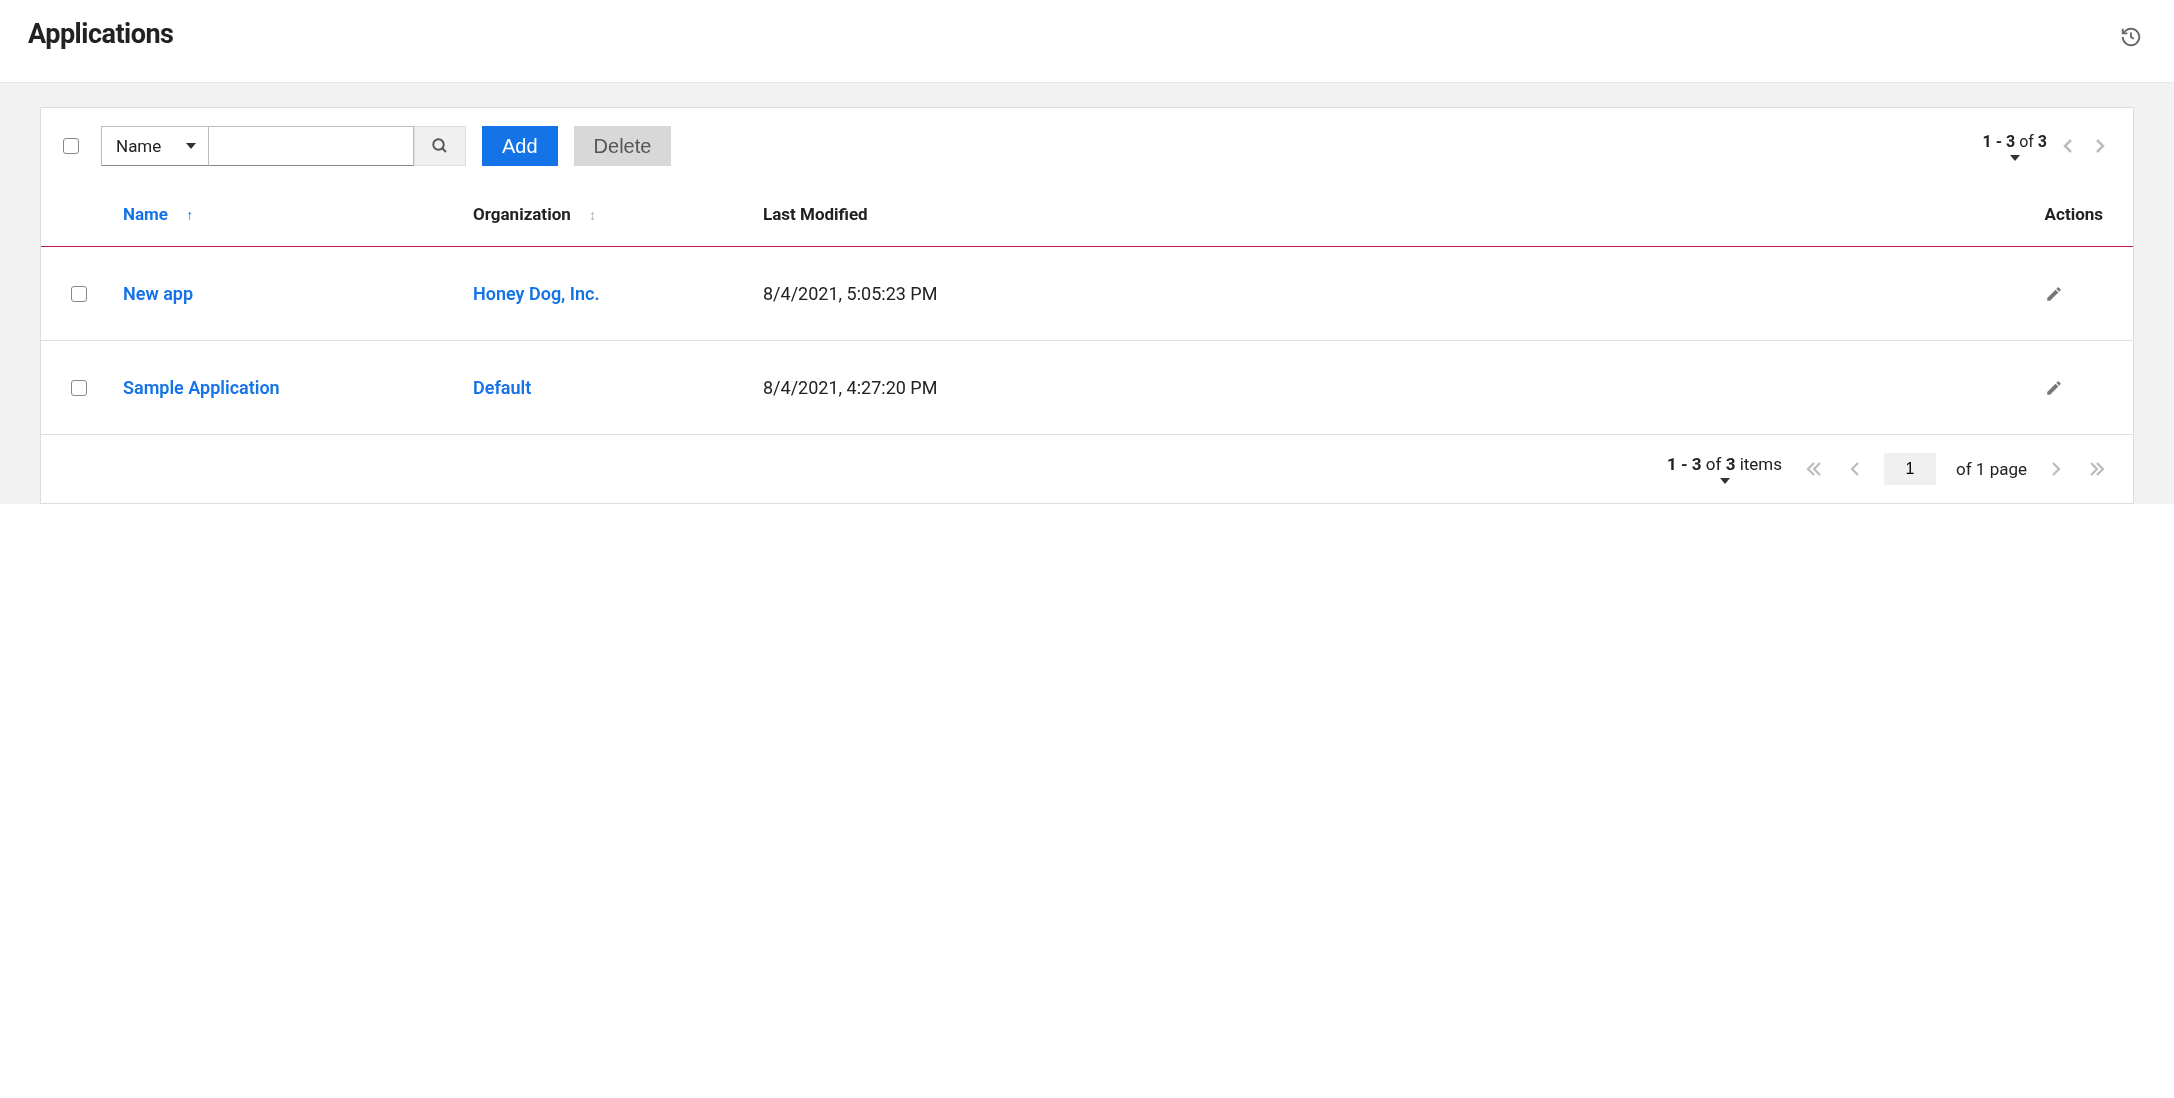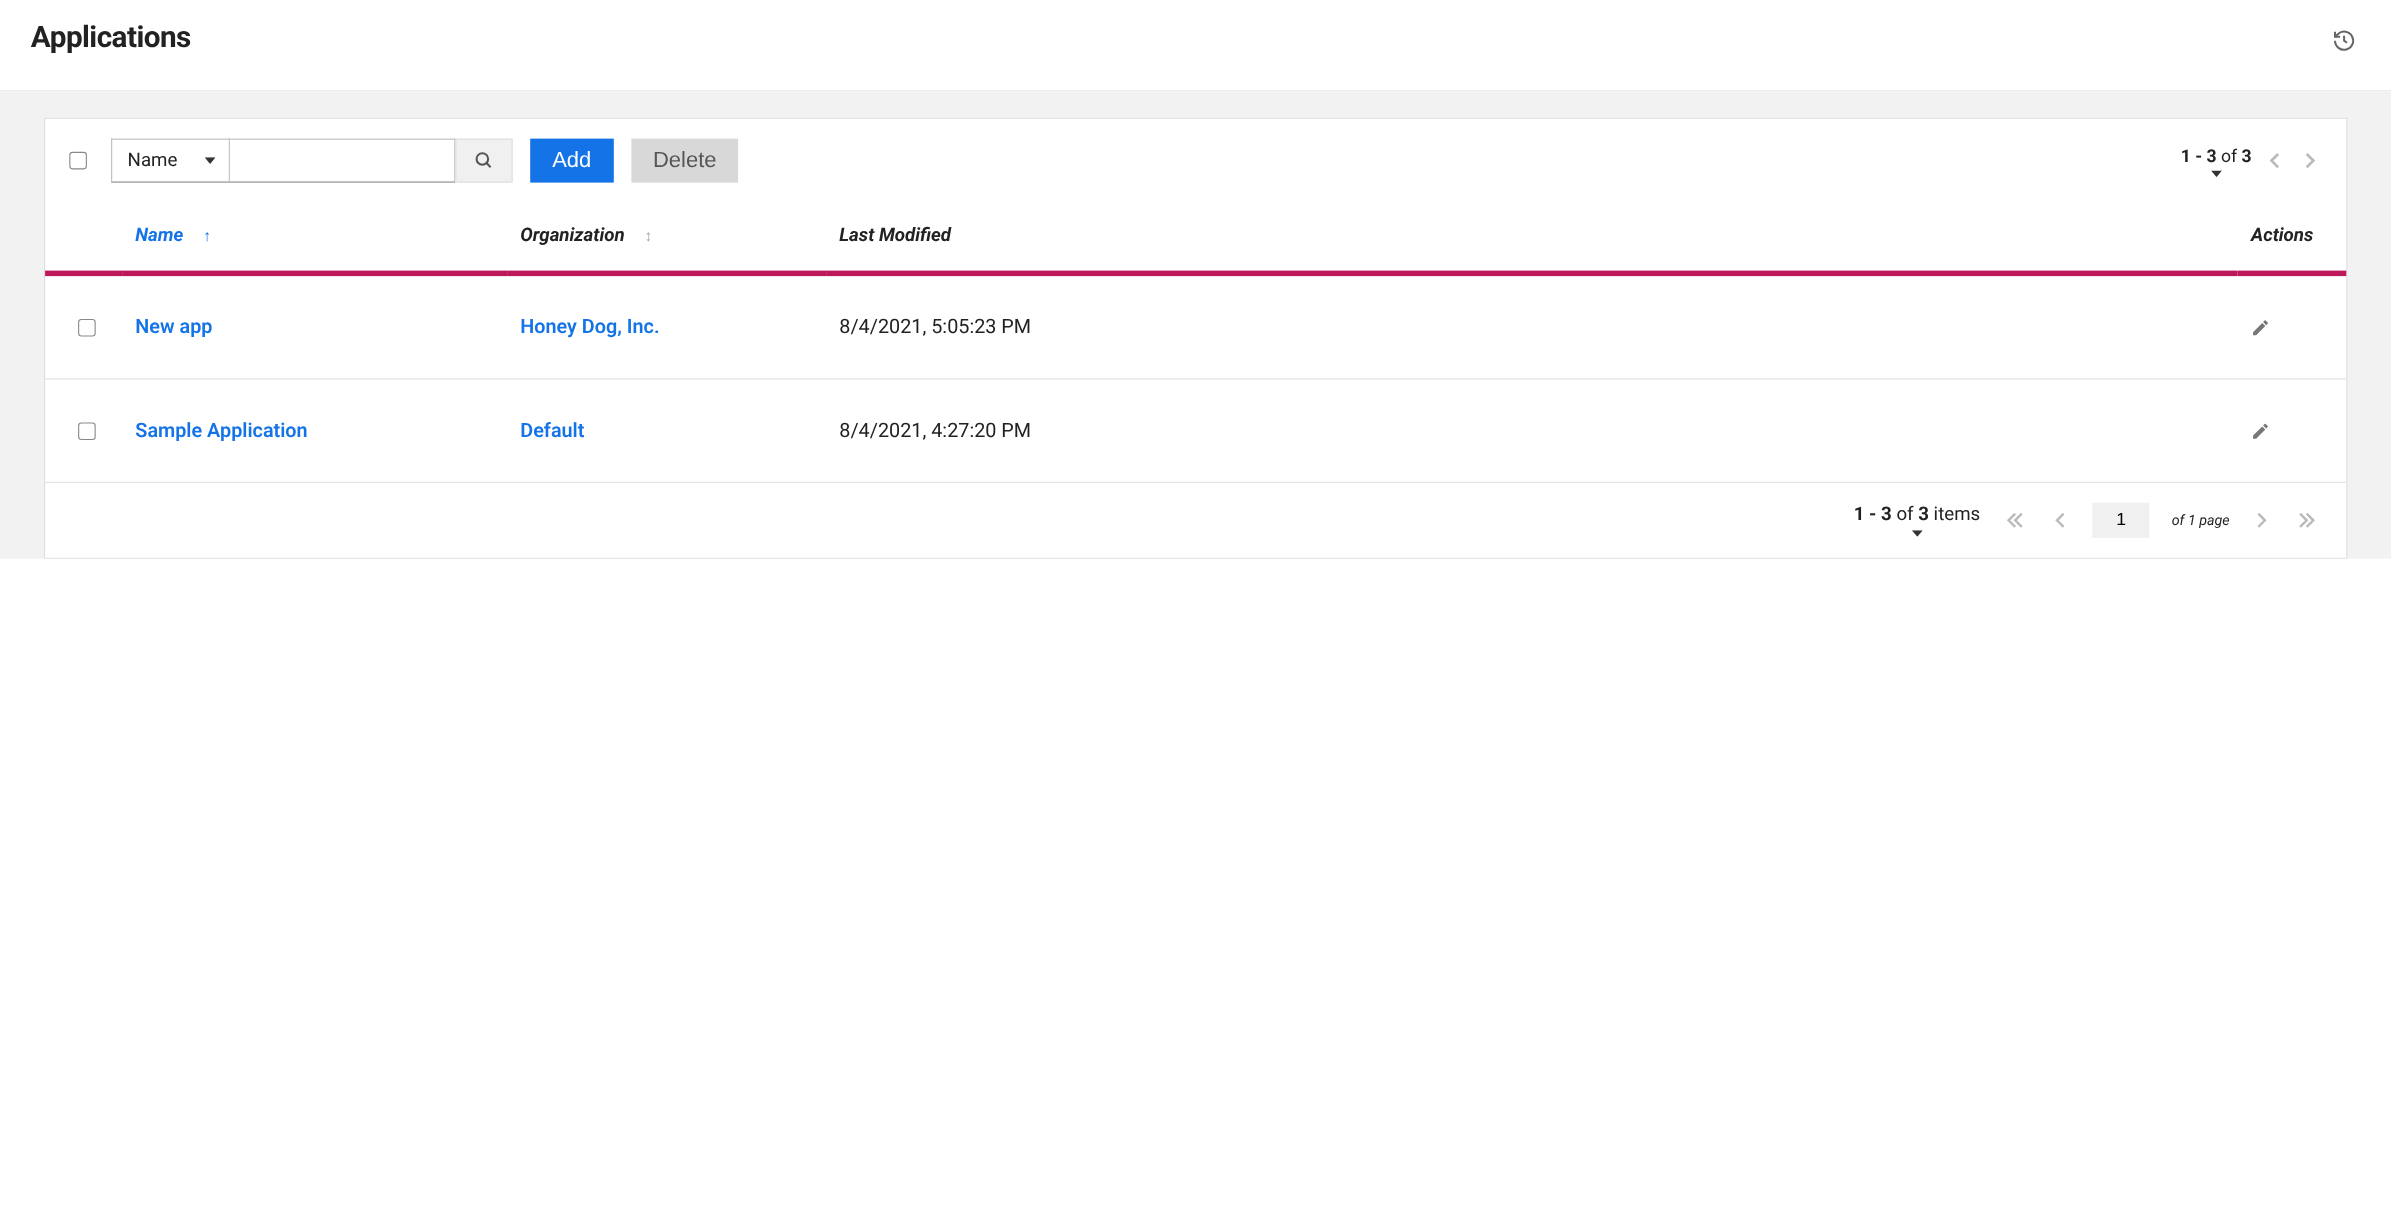--- a/index.html
+++ b/index.html
@@ -108,22 +108,21 @@
     .top-pager .summary b { font-weight: 700; }
     .pager-arrow { color: #bbb; cursor: pointer; padding: 6px; }
     .caret-wrap { display:flex; align-items:center; gap:4px; cursor:pointer;flex-direction:column; }
     
     table { width: 100%; border-collapse: collapse; }
     thead th {
       text-align: left;
       font-weight: 700;
       font-size: 17px;
       padding: 20px 12px 22px;
-      border-bottom: 5px solid #be185d;
-      font-style: italic;
+      border-bottom: 1px solid #be185d;
     }
     thead th.col-check { width: 70px; padding-left: 30px; }
     thead th.col-name { width: 350px; }
     thead th.col-org { width: 290px; }
     thead th.col-mod { width: auto; }
     thead th.col-actions { width: 95px; text-align: right; padding-right: 30px; }
     th.active-sort { color: #1473e6; }
     .sort-arrow { color: #1473e6; margin-left: 14px; font-size: 14px; }
     .sort-neutral { color: #aaa; margin-left: 14px; font-size: 14px; }
     tbody td {
@@ -153,21 +152,21 @@
     .footer-pager .summary { font-size: 17px; }
     .footer-pager .summary b { font-weight: 700; }
     .page-input {
       width: 52px;
       height: 32px;
       text-align: center;
       background: #f0f0f0;
       border: none;
       font-size: 16px;
     }
-    .footer-pager .of-text { font-size: 13px; font-style: italic; }
+    .footer-pager .of-text { font-size: 17px; }
     .dbl-arrow, .sgl-arrow { color: #bbb; cursor: pointer; padding: 4px; }
     svg { display: block; }
   </style>
 </head>
 <body>
 
 <div class="header">
   <h1>Applications</h1>
   <div class="history-icon">
     <svg width="22" height="22" viewBox="0 0 24 24" fill="none" stroke="currentColor" stroke-width="2">

